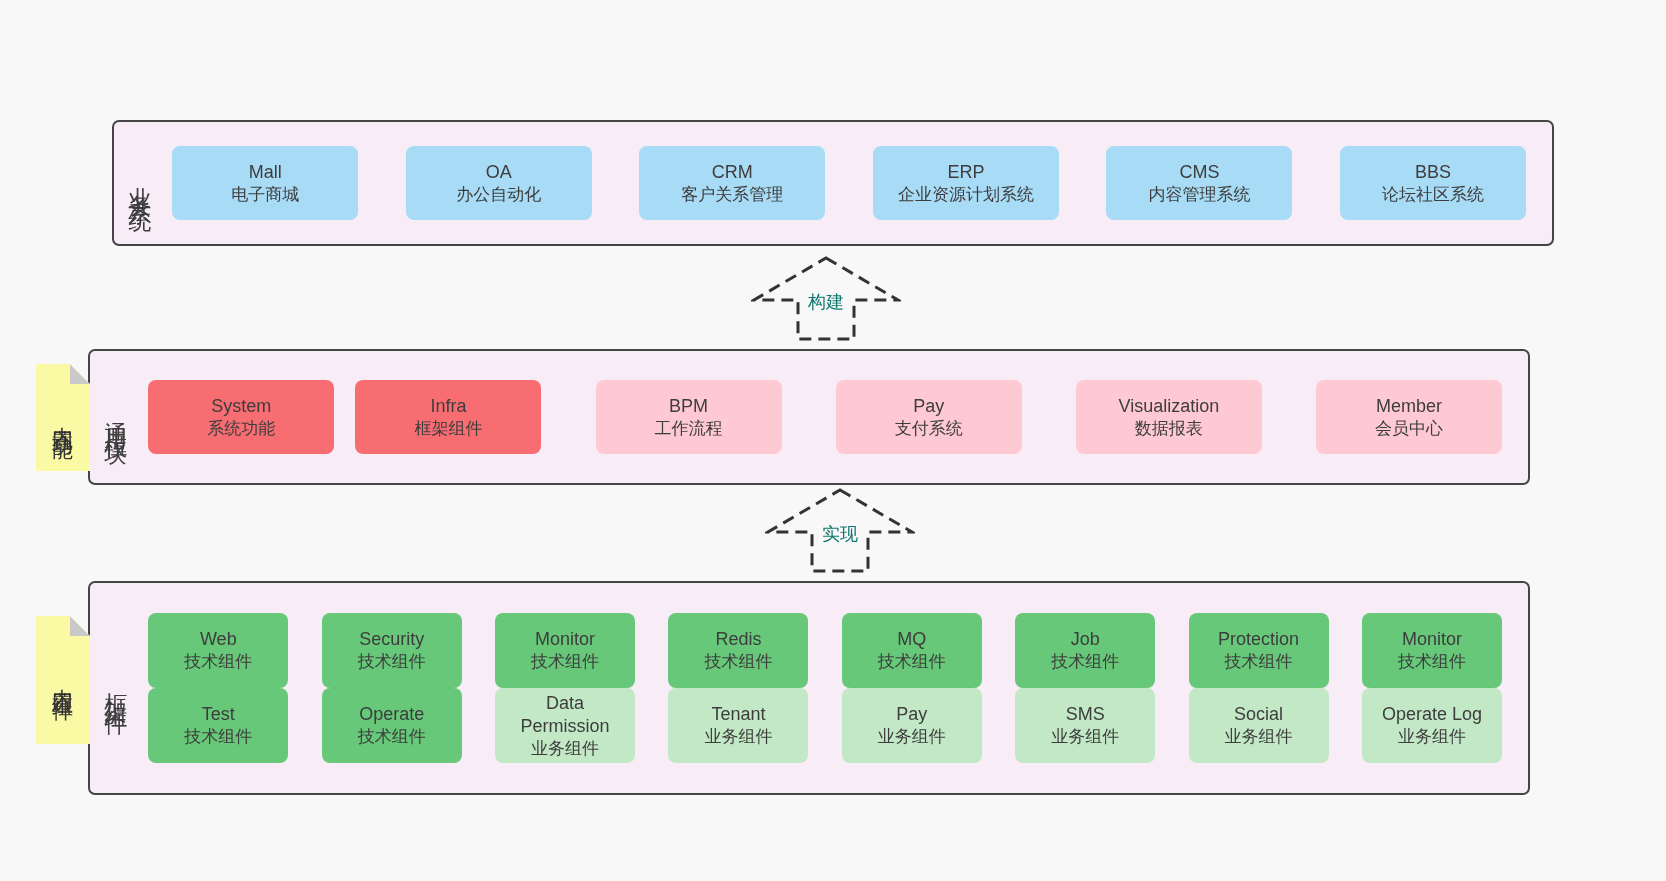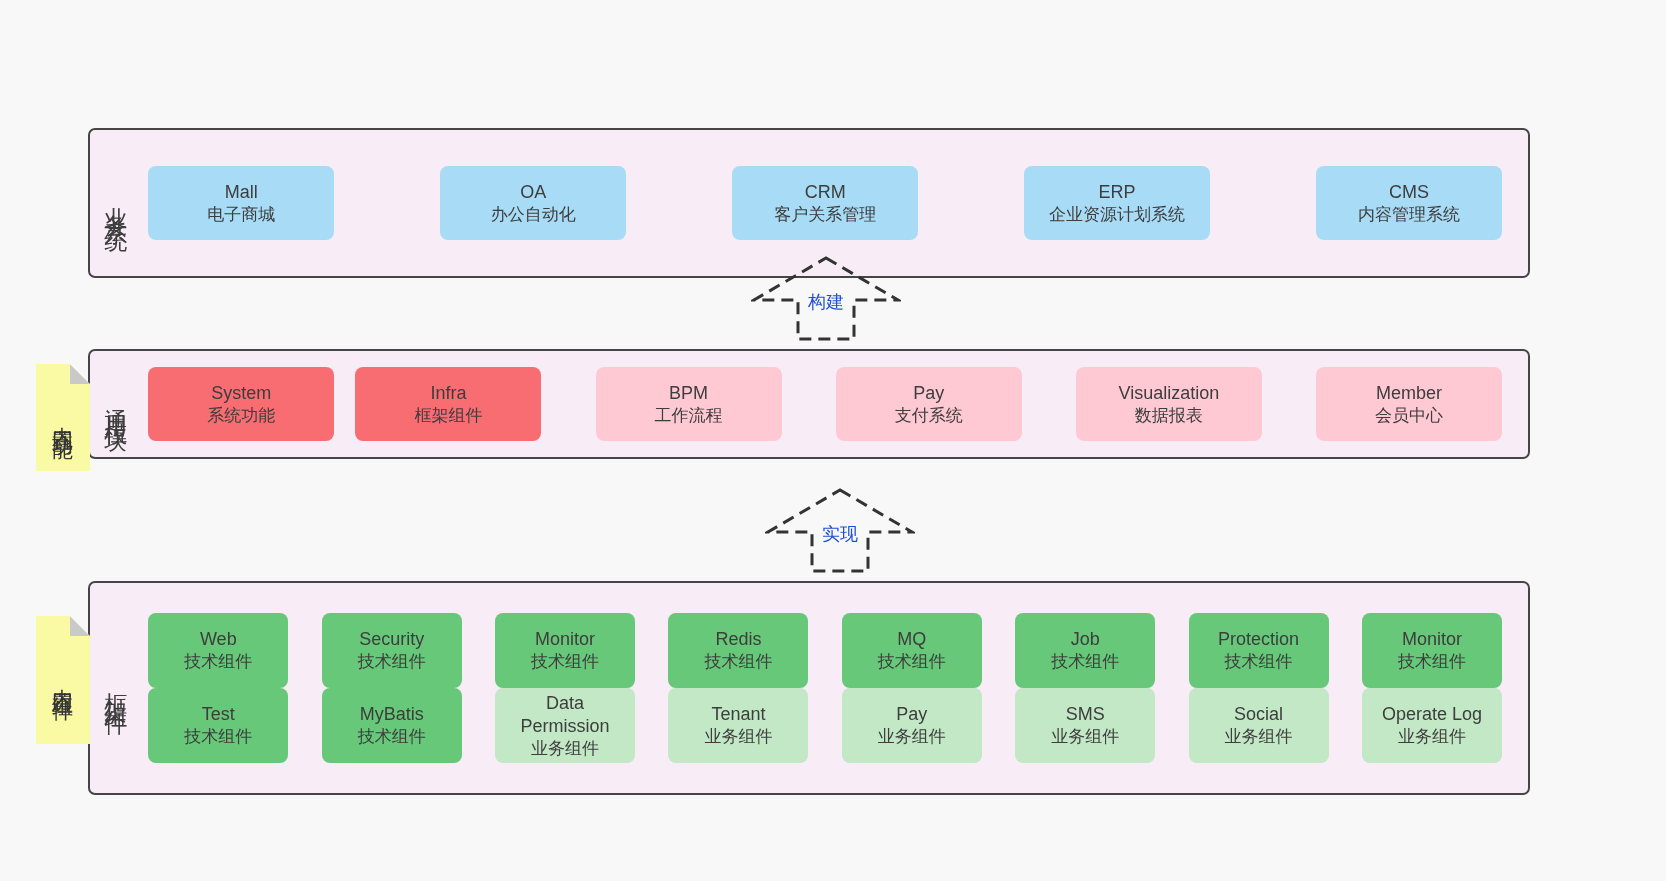--- a/index.html
+++ b/index.html
@@ -30,22 +30,22 @@
   .panel {
     position: absolute;
     left: 88px;
     width: 1442px;
     background: var(--panel-bg);
     border: 2px solid var(--panel-border);
     border-radius: 7px;
     display: flex;
     align-items: center;
   }
-  #panel-business   { top: 128px; height: 150px; }
-  #panel-modules    { top: 349px; height: 110px; }
+  #panel-business   { top: 120px; height: 126px; margin-left: 24px; }
+  #panel-modules    { top: 349px; height: 136px; }
   #panel-components { top: 581px; height: 214px; }
 
   .panel-label {
     writing-mode: vertical-rl;
     text-orientation: upright;
     font-size: 23px;
     letter-spacing: 7px;
     line-height: 1.1;
     color: var(--text);
     margin-left: 13px;
@@ -123,21 +123,21 @@
     fill: none;
     stroke: var(--arrow);
     stroke-width: 3;
     stroke-dasharray: 12 7;
   }
   .arrow-label {
     position: absolute;
     left: 50%; top: 46px;
     transform: translate(-50%, -45%);
     font-size: 18px;
-    color: #1d4ed8;
+    color: #0f766e;
     background: var(--page-bg);
     padding: 1px 3px;
     white-space: nowrap;
   }
 </style>
 </head>
 <body>
 
 <div class="panel" id="panel-business">
   <div class="panel-label">业务系统</div>
@@ -154,20 +154,24 @@
       <div class="box-en">CRM</div>
       <div class="box-zh">客户关系管理</div>
     </div>
     <div class="box c-blue">
       <div class="box-en">ERP</div>
       <div class="box-zh">企业资源计划系统</div>
     </div>
     <div class="box c-blue">
       <div class="box-en">CMS</div>
       <div class="box-zh">内容管理系统</div>
+    </div>
+    <div class="box c-blue">
+      <div class="box-en">BBS</div>
+      <div class="box-zh">论坛社区系统</div>
     </div>
   </div>
 </div>
 
 <div class="arrow" id="arrow-build">
   <svg width="150" height="88" viewBox="0 0 150 88">
     <polygon points="75,3 147,45 103,45 103,84 47,84 47,45 3,45"></polygon>
   </svg>
   <span class="arrow-label">构建</span>
 </div>
@@ -255,21 +259,21 @@
         <div class="box-en">Monitor</div>
         <div class="box-zh">技术组件</div>
       </div>
     </div>
     <div class="row">
       <div class="box small c-green">
         <div class="box-en">Test</div>
         <div class="box-zh">技术组件</div>
       </div>
       <div class="box small c-green">
-        <div class="box-en">MyBatis</div>
+        <div class="box-en">Operate</div>
         <div class="box-zh">技术组件</div>
       </div>
       <div class="box small c-lgreen">
         <div class="box-en">Data Permission</div>
         <div class="box-zh">业务组件</div>
       </div>
       <div class="box small c-lgreen">
         <div class="box-en">Tenant</div>
         <div class="box-zh">业务组件</div>
       </div>

